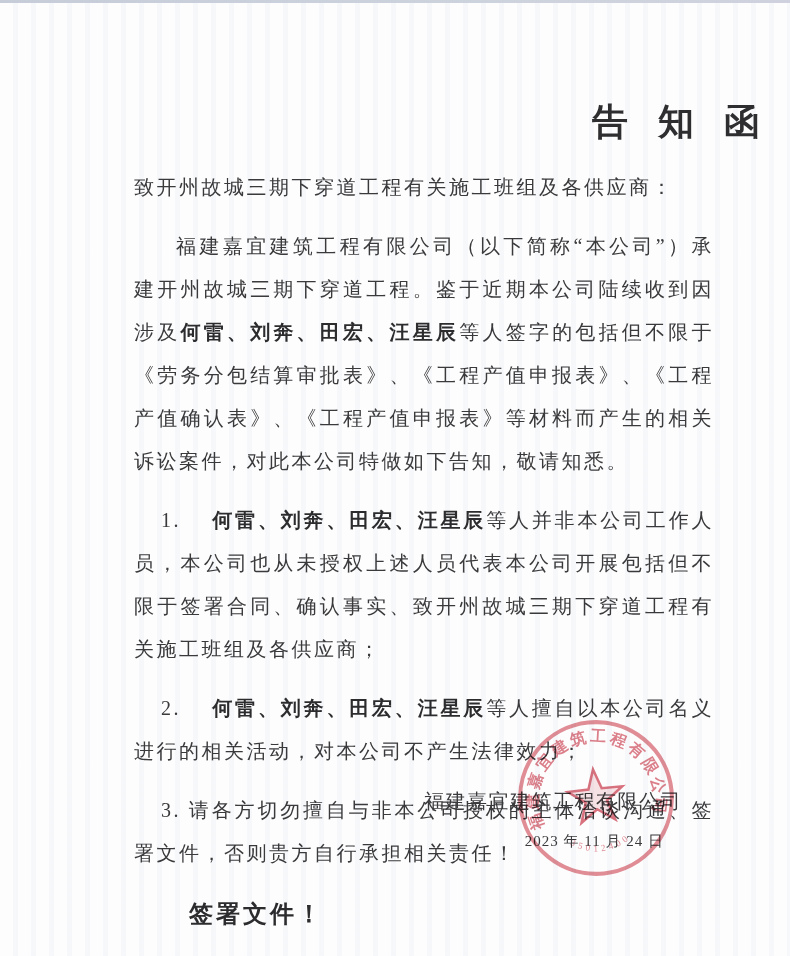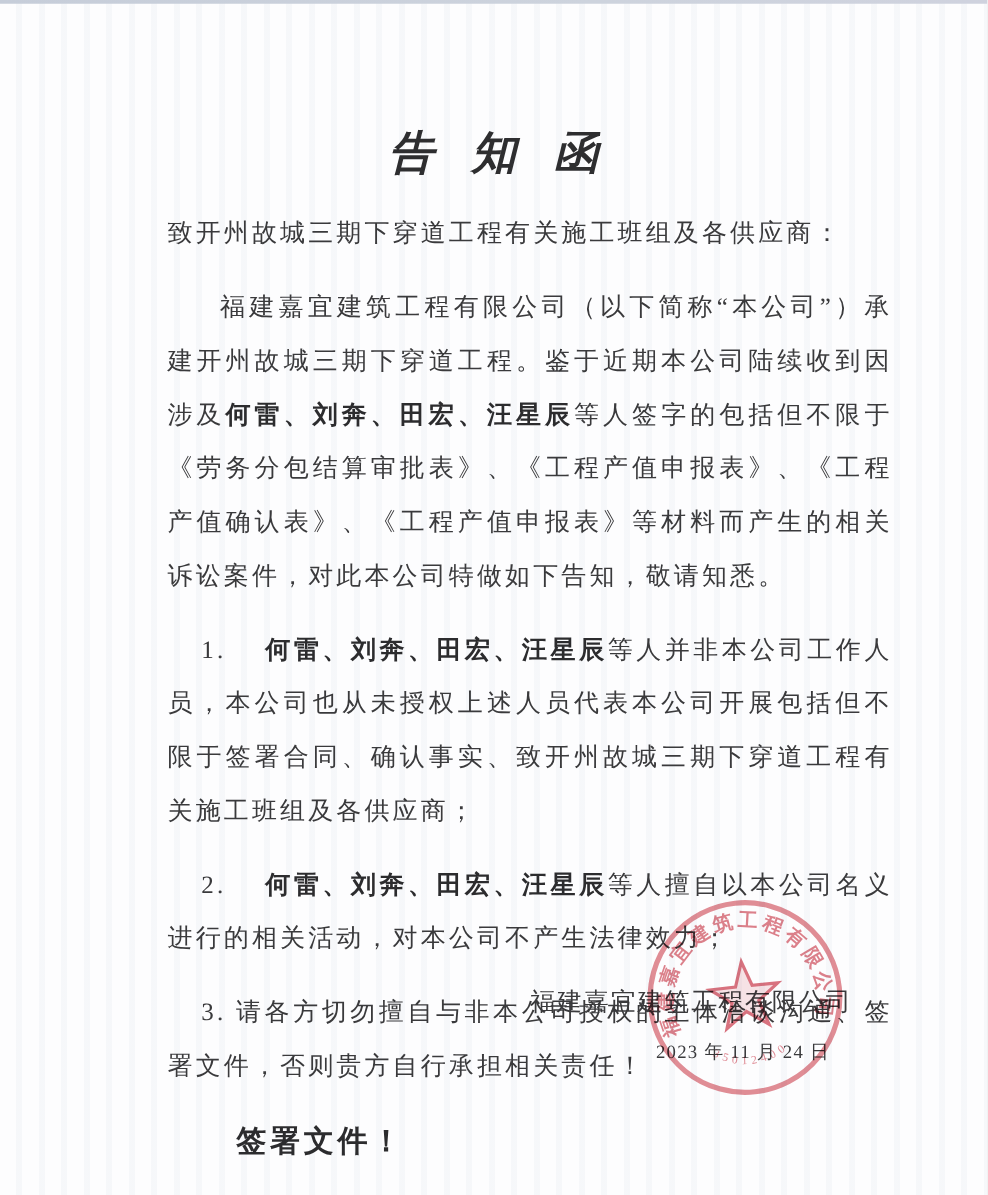--- a/index.html
+++ b/index.html
@@ -15,23 +15,23 @@
       #fdfdfe;
     font-family:"Liberation Serif","DejaVu Serif",serif;
     color:#3a3a3c;
   }
   .top-edge{
     position:absolute;top:0;left:0;width:790px;height:3px;
     background:linear-gradient(90deg,#c6cdd9 0%,#cdd3dd 60%,#cfd2de 100%);
   }
   .doc-title{
     position:absolute;top:98px;left:0;width:100%;
-    margin:0;text-align:center;
+    margin:0;text-align:right;
     font-size:36px;font-weight:bold;color:#2e2e30;
-    letter-spacing:30px;text-indent:30px;font-style:italic;
+    letter-spacing:30px;text-indent:30px;
   }
   .content{
     position:absolute;top:150px;left:118px;right:60px;
     font-size:20px;line-height:43px;letter-spacing:2.5px;
     text-align:justify;
   }
   .content p{margin:16px;white-space:pre-wrap;}
   .indent2{text-indent:42px;}
   .indent-item{text-indent:27px;}
   .bold-names{font-weight:bold;color:#2c2c2e;}

